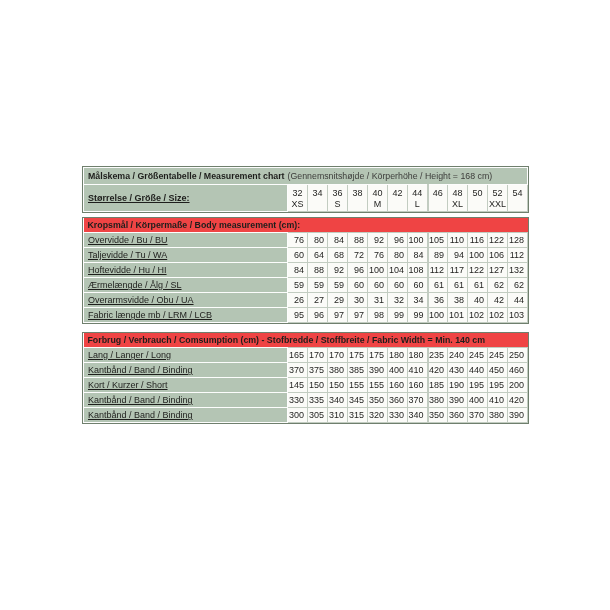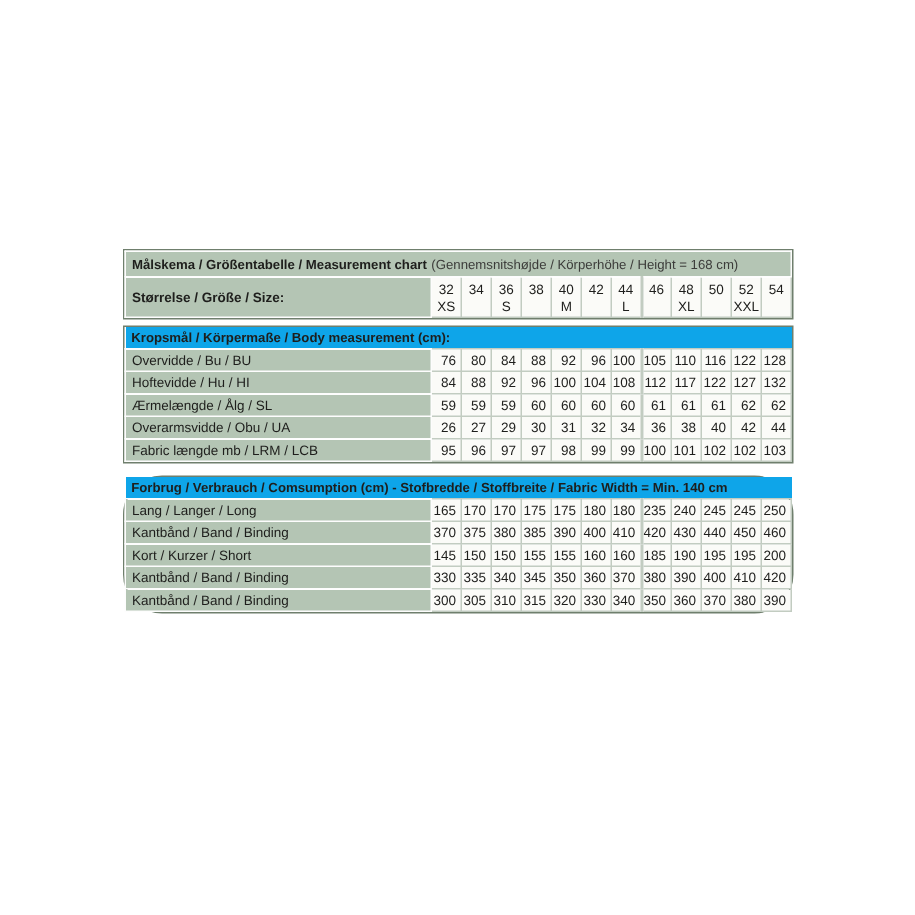--- a/index.html
+++ b/index.html
@@ -4,32 +4,32 @@
 <style>
   html,body{margin:0;padding:0;}
   body{
     width:610px;height:610px;position:relative;background:#ffffff;
     font-family:"Liberation Sans",sans-serif;color:#1e1e1c;
   }
   .canvas{position:absolute;inset:0;background:#ffffff;}
   .chart{position:absolute;left:82px;top:166px;width:447px;}
   .tbl-wrap{border:1px solid #6f7f6d;background:#ffffff;}
   .gap1{margin-top:4px;}
-  .gap2{margin-top:8px;border-radius:26px;}
+  .gap2{margin-top:8px;}
   table{border-collapse:collapse;width:100%;table-layout:fixed;}
   col.c-label{width:204px;}
   td{font-size:9px;line-height:11px;white-space:nowrap;overflow:hidden;
      font-family:"Liberation Sans",sans-serif;}
   .cell-green{background:#b4c5b4;border:1px solid #fdfdfd;}
   .cell-white{background:#fbfbf8;border:1px solid #c2ccc1;}
-  .sec{background:#0ea5e9;font-weight:bold;padding:2px 20px 1px 4px;font-size:8.8px;margin-left:44px;}
+  .sec{background:#ef4444;font-weight:bold;padding:2px 20px 1px 4px;font-size:8.8px;margin-left:44px;}
   .title-cell{padding:3px 3px 2px 4px;font-size:8.8px;}
   .b{font-weight:bold;}
   .n{font-weight:normal;color:#3c3c3a;margin-left:3px;}
-  .lbl{padding:2px 3px 1px 4px;}
+  .lbl{padding:2px 3px 1px 4px;text-decoration:underline;}
   .num{text-align:right;padding:2px 3px 1px 0;}
   .size-cell{text-align:center;vertical-align:top;padding:3px 0 1px;}
   .size-cell div{height:11px;line-height:11px;}
   .sep{border-left-width:2px;}
   .size-lbl{vertical-align:middle;}
 </style>
 </head>
 <body>
 
 <div class="canvas">
@@ -143,20 +143,35 @@
               <td class="cell-white num">92</td>
               <td class="cell-white num">96</td>
               <td class="cell-white num">100</td>
               <td class="cell-white num sep">105</td>
               <td class="cell-white num">110</td>
               <td class="cell-white num">116</td>
               <td class="cell-white num">122</td>
               <td class="cell-white num">128</td>
             </tr>
             <tr>
+              <td class="cell-green lbl">Taljevidde / Tu / WA</td>
+              <td class="cell-white num">60</td>
+              <td class="cell-white num">64</td>
+              <td class="cell-white num">68</td>
+              <td class="cell-white num">72</td>
+              <td class="cell-white num">76</td>
+              <td class="cell-white num">80</td>
+              <td class="cell-white num">84</td>
+              <td class="cell-white num sep">89</td>
+              <td class="cell-white num">94</td>
+              <td class="cell-white num">100</td>
+              <td class="cell-white num">106</td>
+              <td class="cell-white num">112</td>
+            </tr>
+            <tr>
               <td class="cell-green lbl">Hoftevidde / Hu / HI</td>
               <td class="cell-white num">84</td>
               <td class="cell-white num">88</td>
               <td class="cell-white num">92</td>
               <td class="cell-white num">96</td>
               <td class="cell-white num">100</td>
               <td class="cell-white num">104</td>
               <td class="cell-white num">108</td>
               <td class="cell-white num sep">112</td>
               <td class="cell-white num">117</td>

